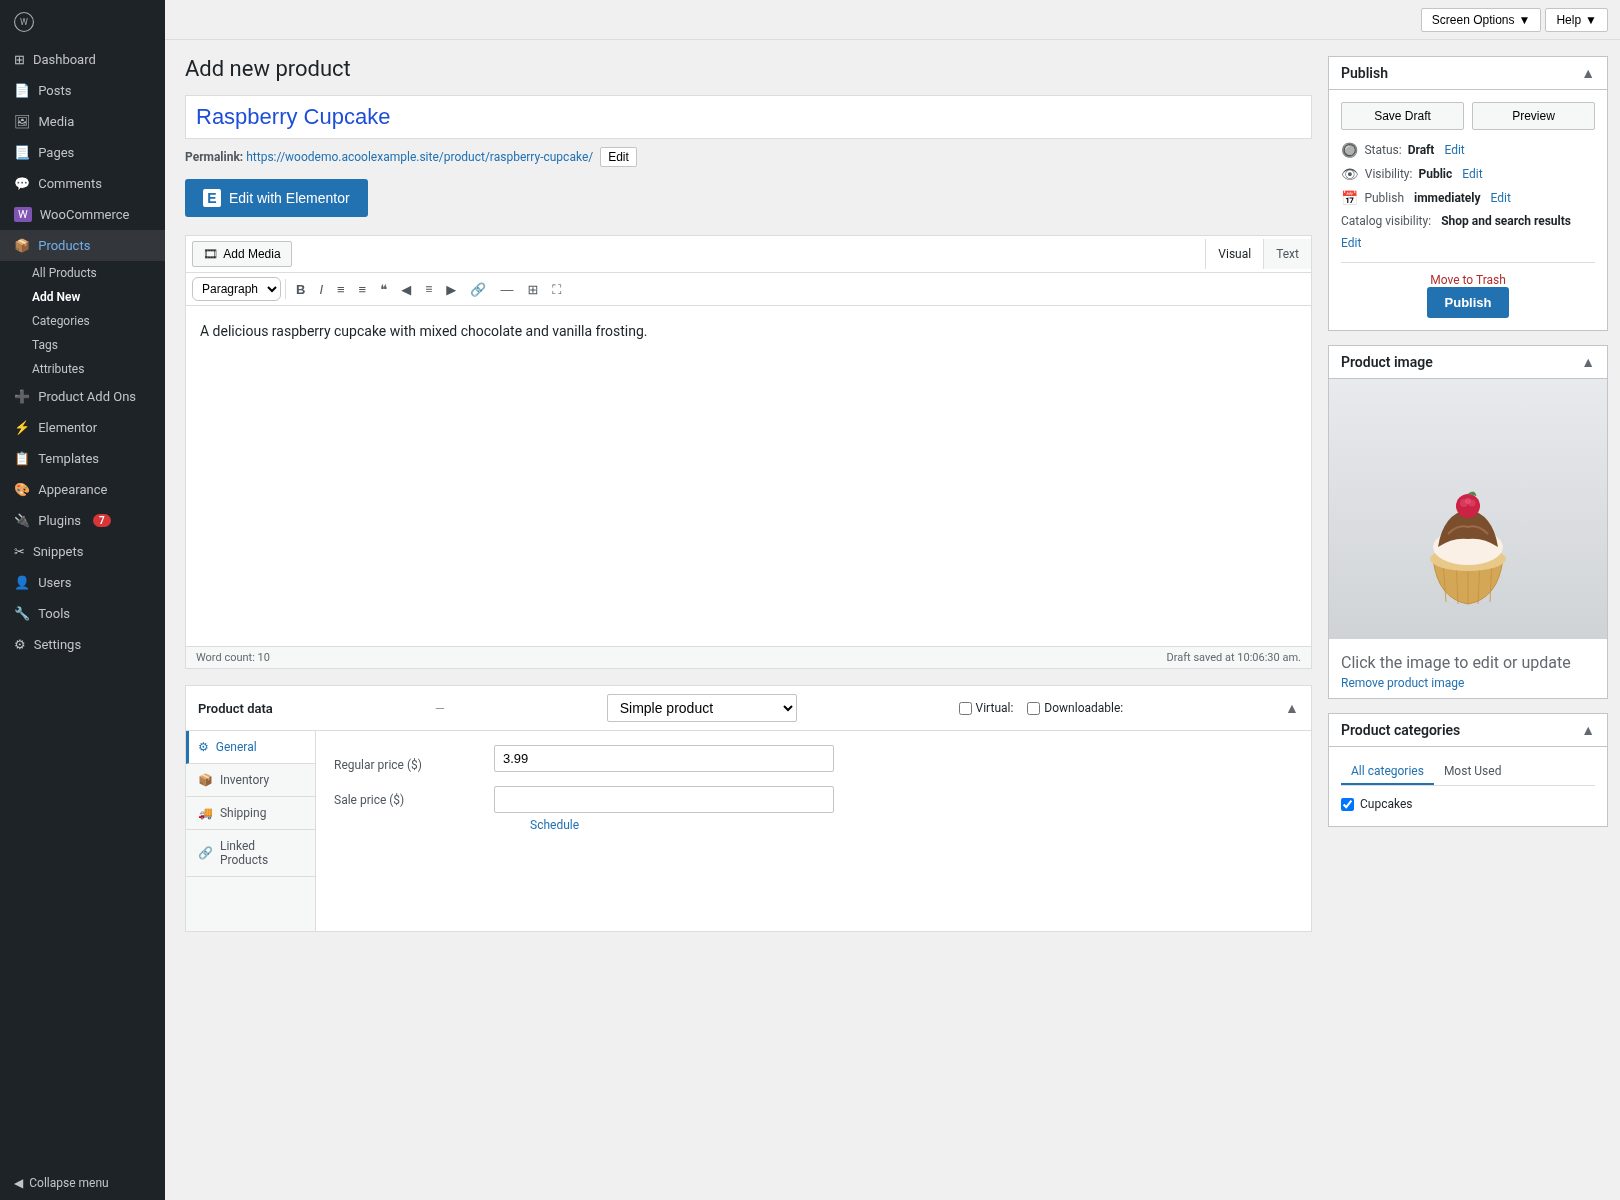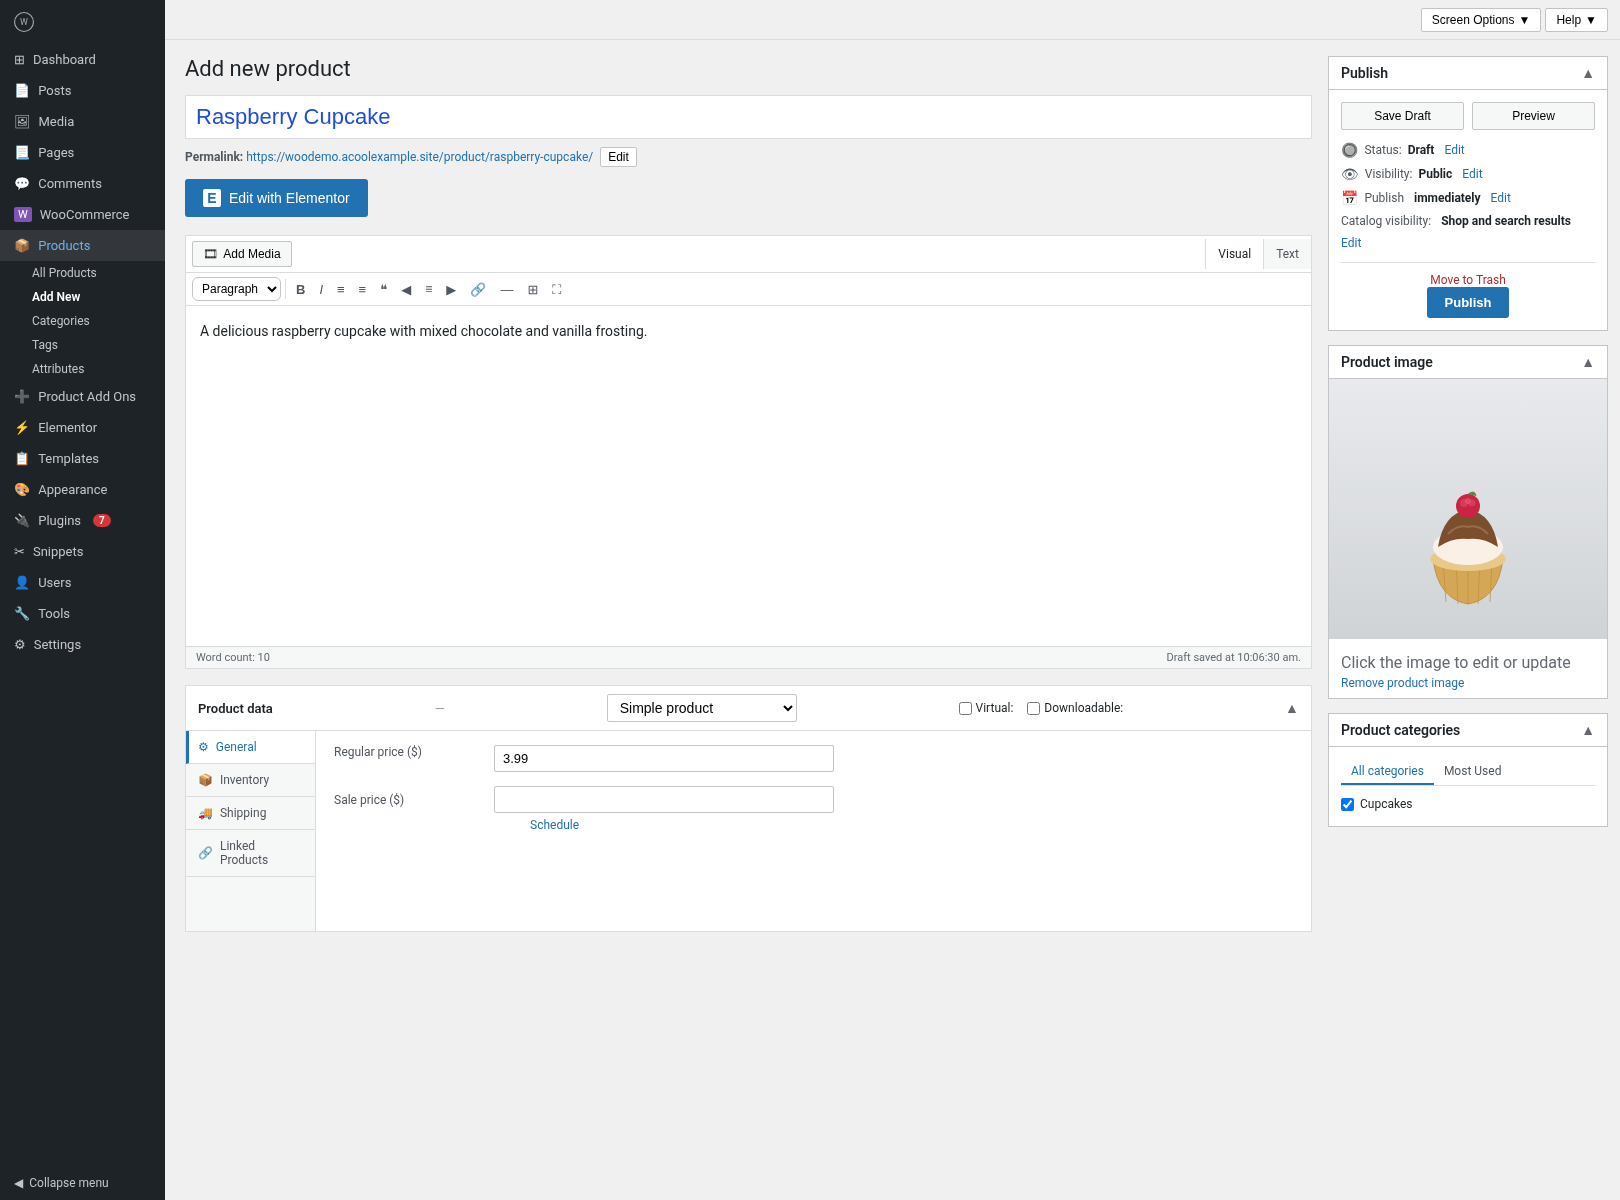--- a/index.html
+++ b/index.html
@@ -266,21 +266,21 @@
       font-size: 12px;
       cursor: pointer;
       display: flex;
       align-items: center;
       gap: 7px;
       border-bottom: 1px solid #dcdcde;
       color: #50575e;
     }
     .pd-tab.active { background: #fff; border-left: 3px solid #2271b1; color: #2271b1; padding-left: 9px; }
     .product-data-content { flex: 1; padding: 14px 18px; }
-    .field-row { display: flex; align-items: flex-start; margin-bottom: 14px; }
+    .field-row { display: flex; align-items: flex-end; margin-bottom: 14px; }
     .field-label { width: 160px; font-size: 12px; color: #50575e; flex-shrink: 0; }
     .field-input {
       flex: 1;
       max-width: 340px;
       padding: 5px 8px;
       border: 1px solid #c3c4c7;
       font-size: 13px;
       border-radius: 2px;
       outline: none;
     }

